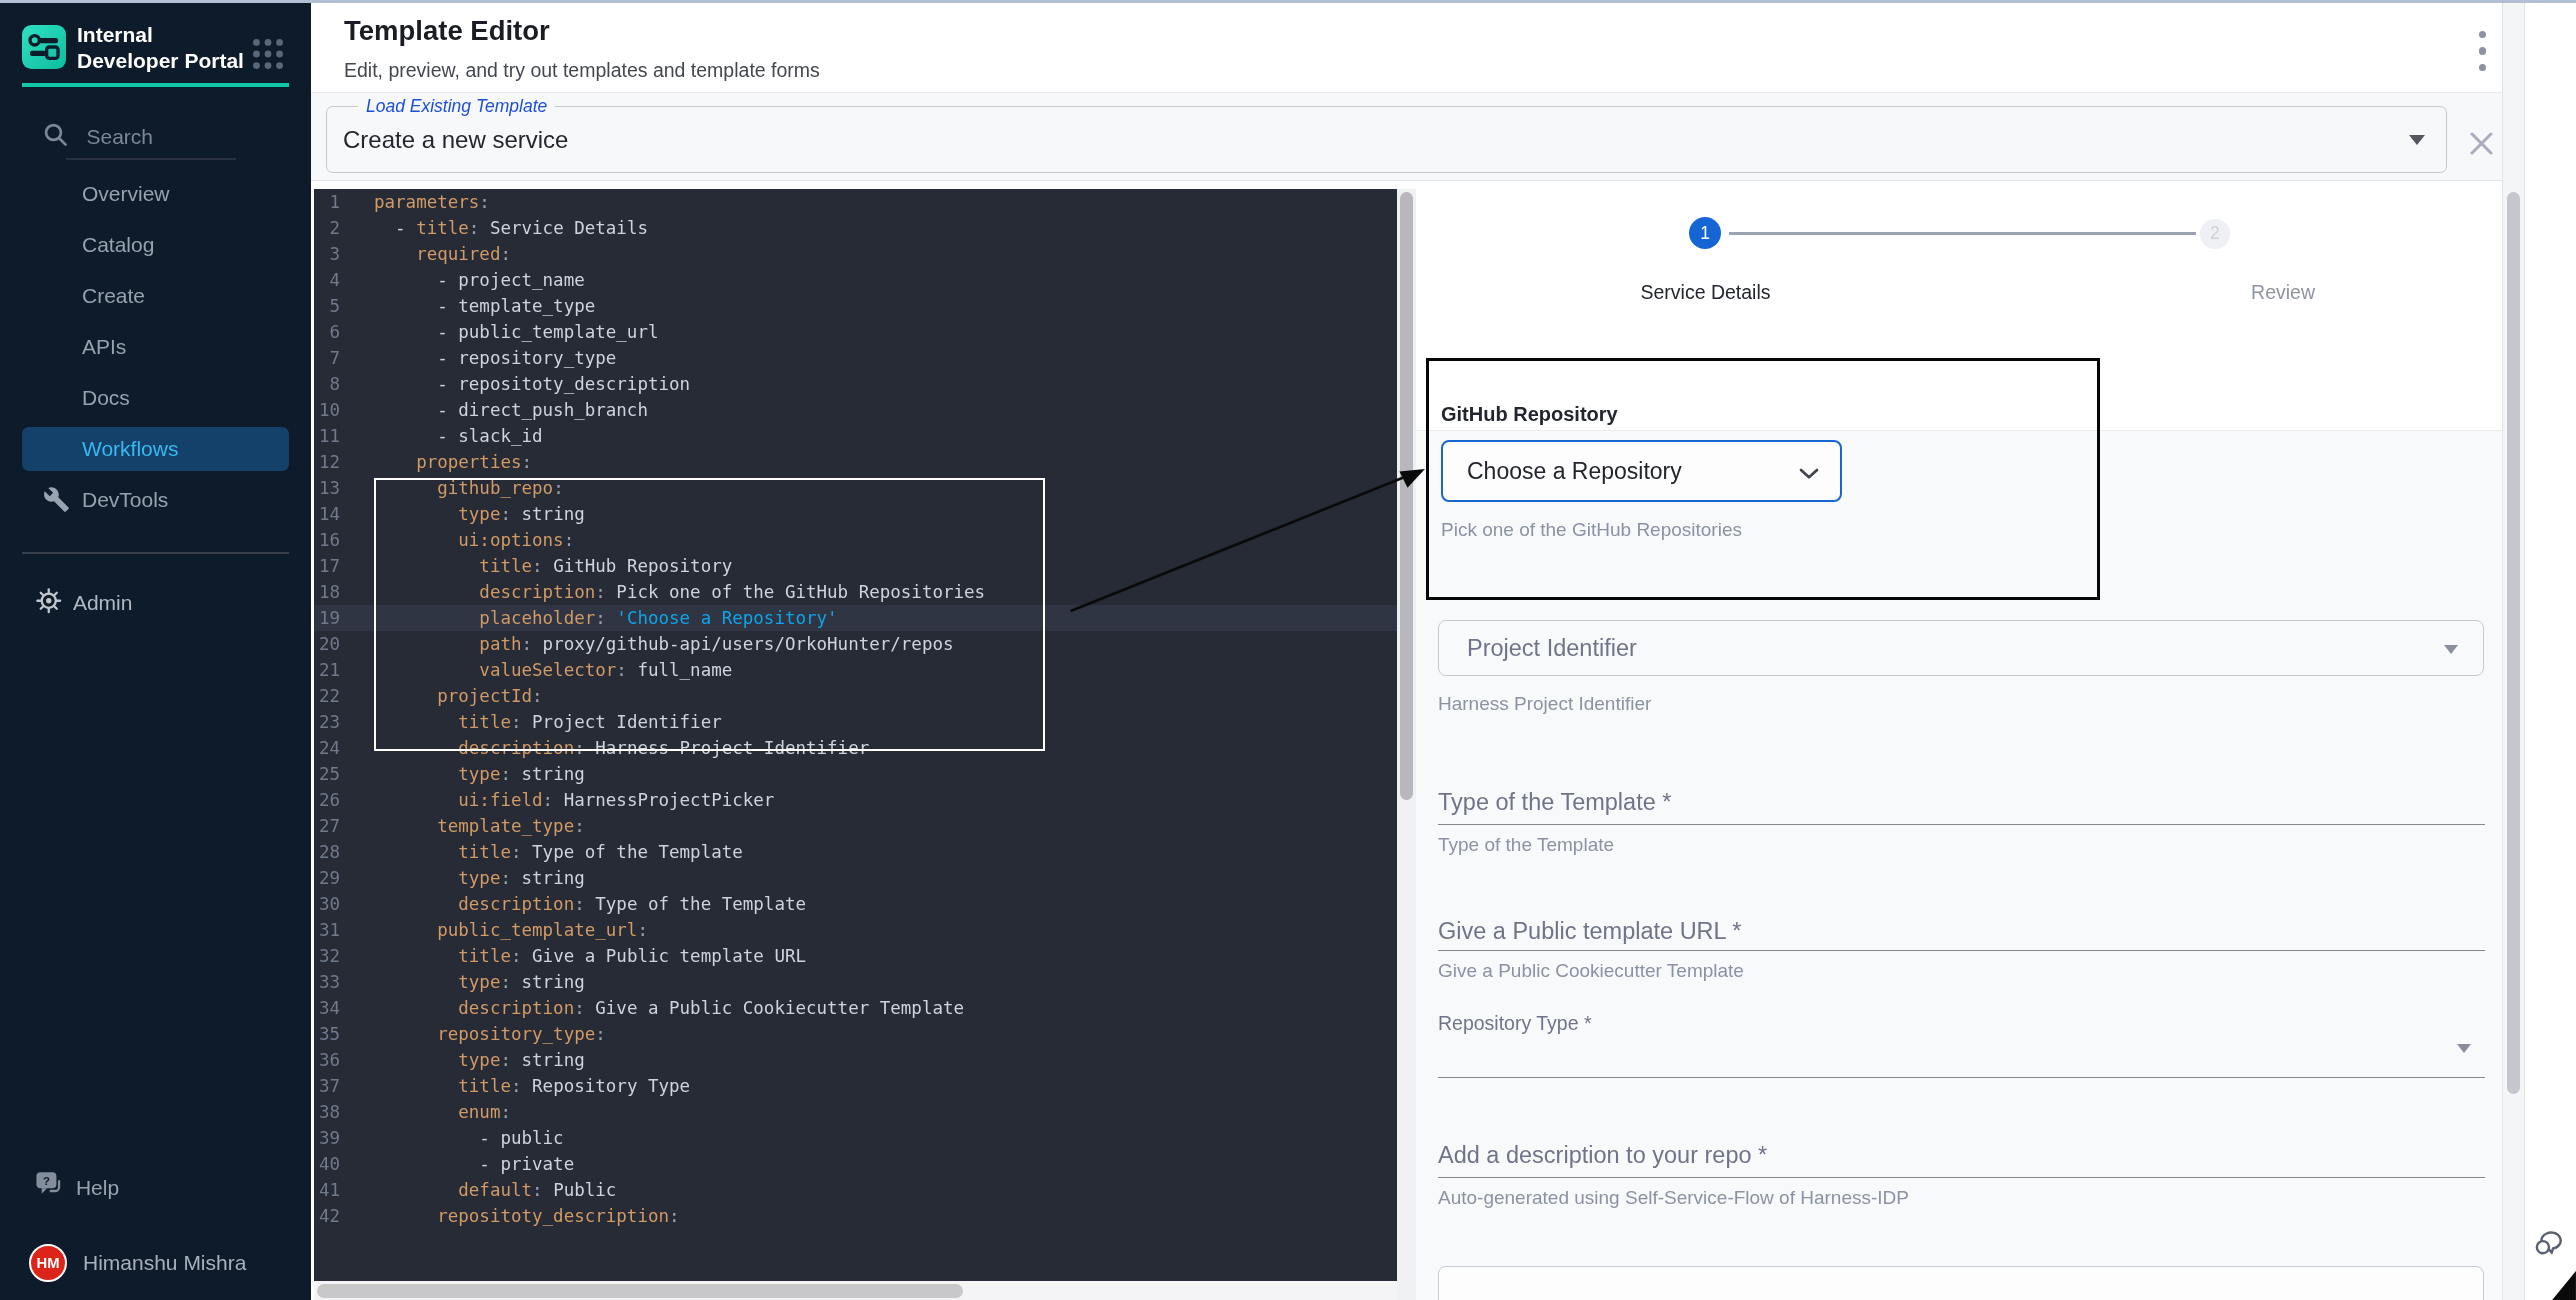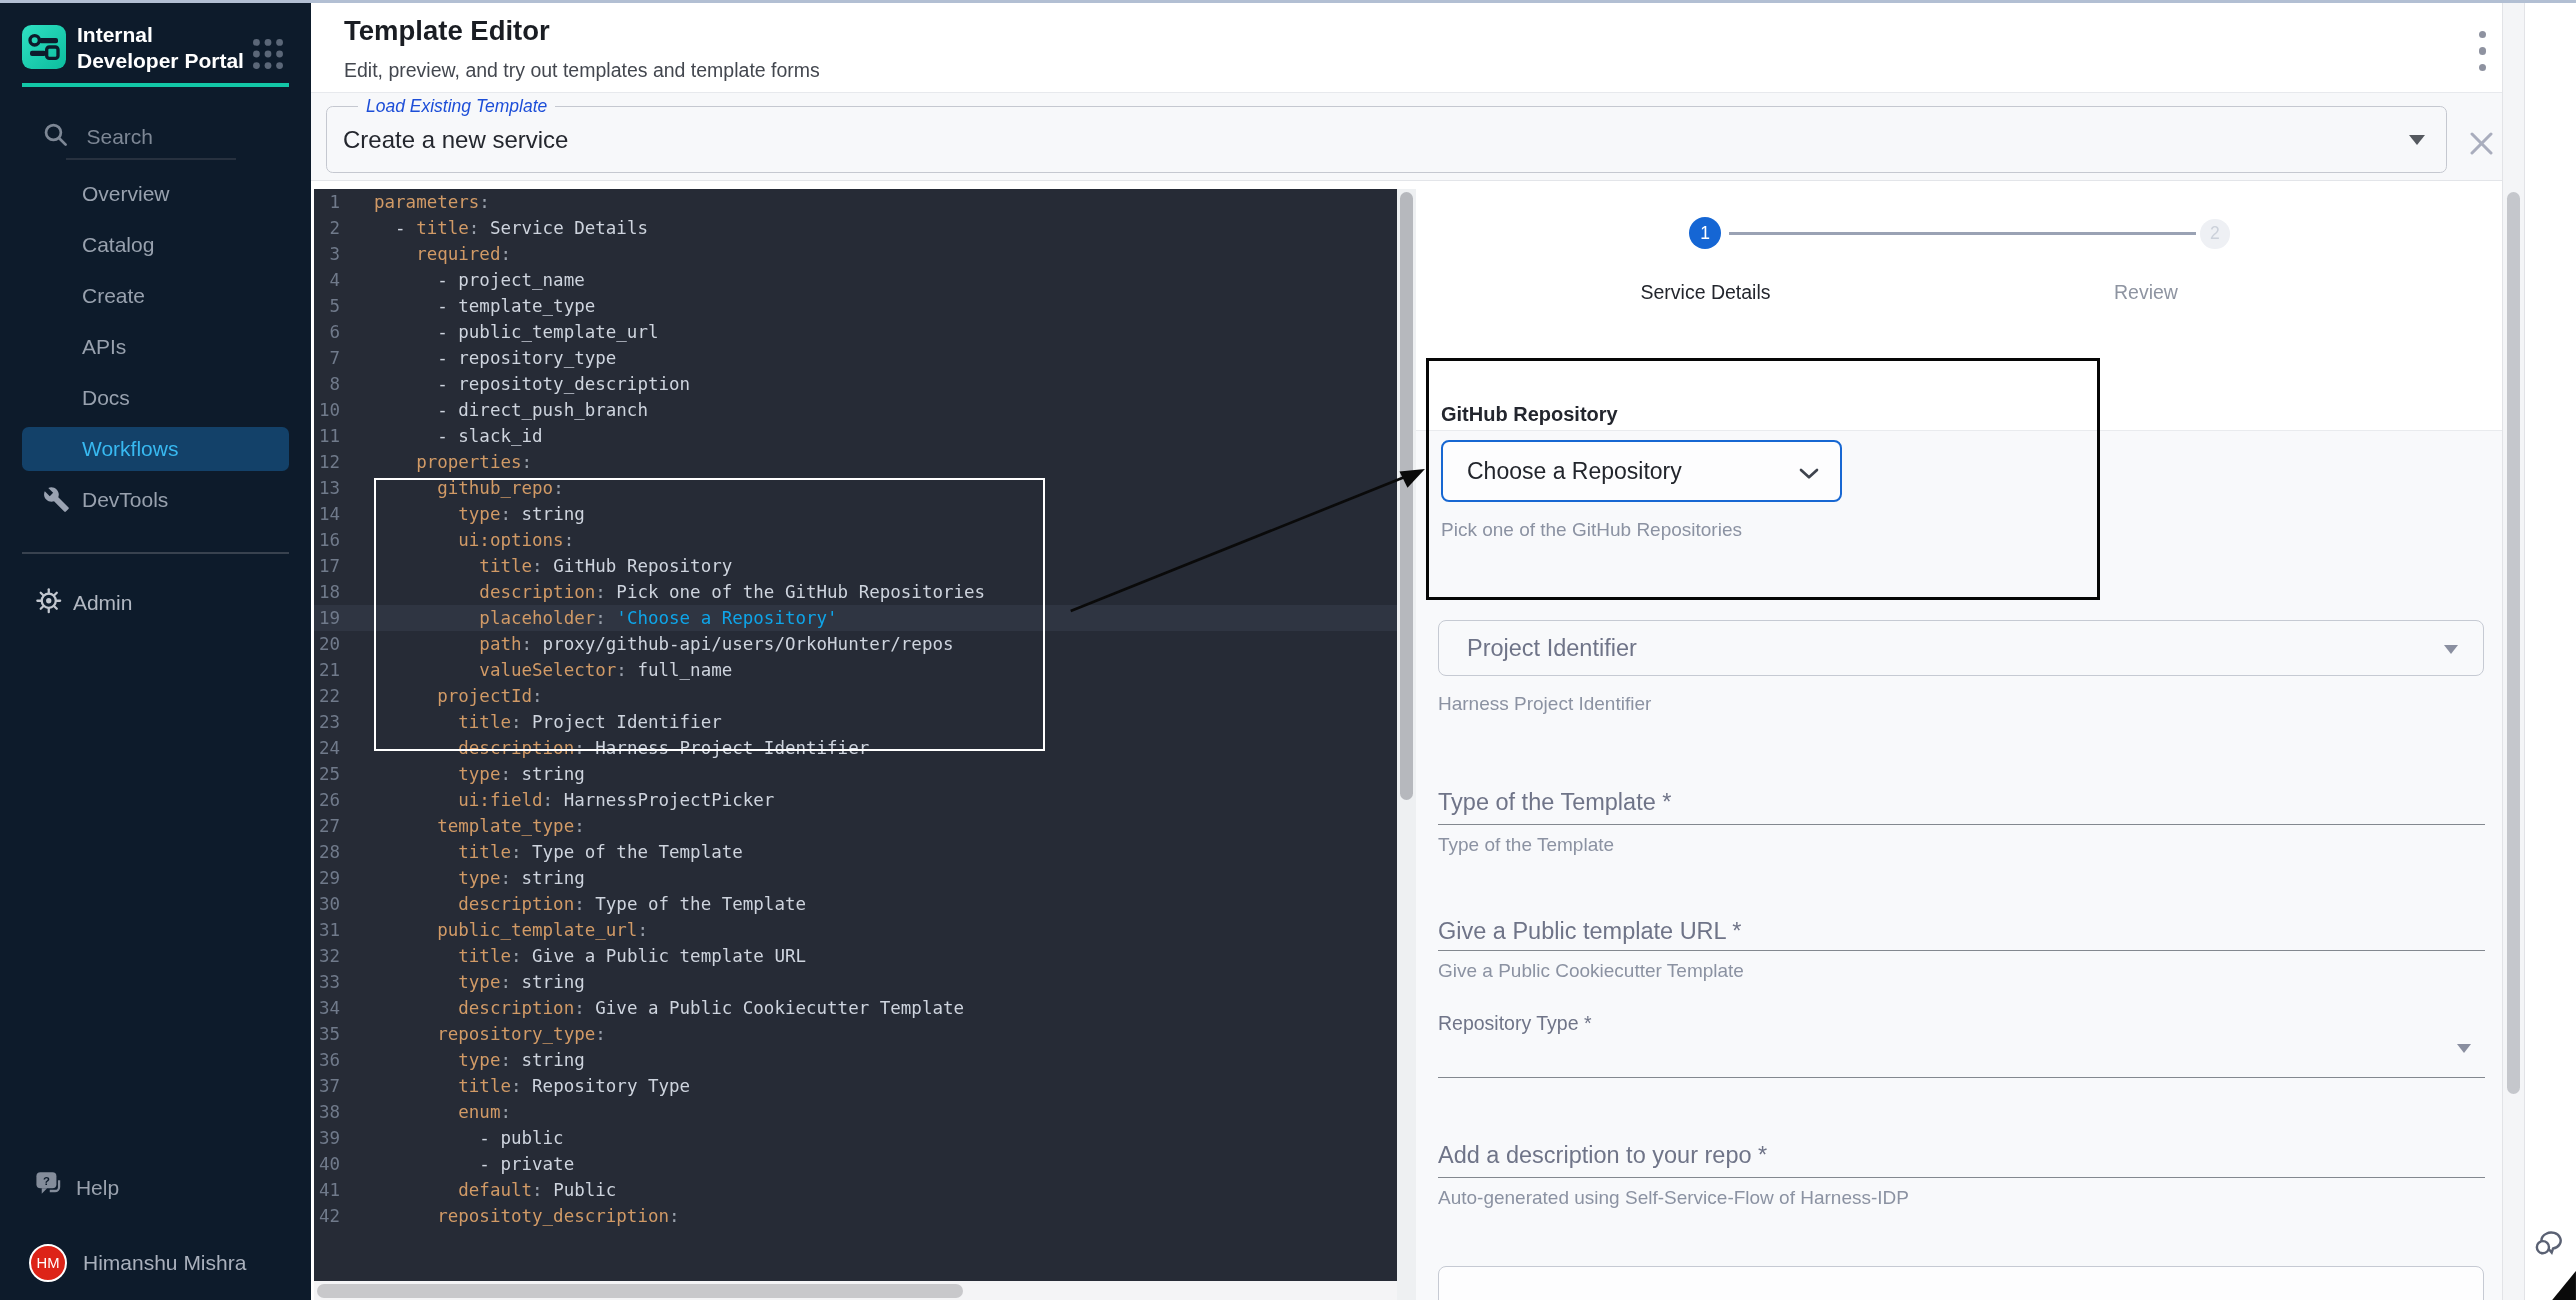--- a/index.html
+++ b/index.html
@@ -32,21 +32,21 @@
   .nav-item .nav-ic { position:absolute; left:43px; width:27px; height:27px; }
   #side-divider { left:21.5px; top:549px; width:267px; height:1.3px; background:#38424f; }
   #admin-row { left:0; top:574px; width:311px; height:51px; display:flex; align-items:center; color:#b2b8c2; font-size:21px; }
   #admin-row .gear { margin-left:34px; }
   #admin-row .lbl { margin-left:9.4px; }
   #help-row { left:0; top:1159px; width:311px; height:51px; display:flex; align-items:center; color:#9aa2ae; font-size:21px; }
   #help-row .ic { margin-left:35px; }
   #help-row .lbl { margin-left:11.4px; }
   #user-row { left:0; top:1234px; width:311px; height:51px; display:flex; align-items:center; }
   #avatar { margin-left:29px; width:38px; height:38px; border-radius:50%; background:#dd2418;
-            border:2px solid #fff; color:#fff; font-size:14.8px; font-weight:400;
+            border:2px solid #fff; color:#fff; font-size:14.8px; font-weight:700;
             display:flex; align-items:center; justify-content:center; }
   #user-name { margin-left:16px; color:#a9b0bc; font-size:21px; }
 
   
   #page-title { left:344px; top:14.8px; font-size:27.5px; font-weight:700; color:#1a1d23; }
   #page-subtitle { left:344px; top:59px; font-size:19.5px; color:#43474f; }
   #kebab { left:2475px; top:31px; width:14.8px; height:40px; display:flex; flex-direction:column;
            justify-content:space-between; align-items:center; }
   #kebab i { width:7.4px; height:7.4px; border-radius:50%; background:#8e92a0; }
 
@@ -83,21 +83,21 @@
   #editor-hthumb { left:317px; top:1284px; width:646px; height:14px; background:#c8c8cb; border-radius:7.4px; }
 
   
   #panel-gray { left:1416px; top:430px; width:1086px; height:871px; background:#f8f9fb;
                 border-top:1.3px solid #e9ebee; }
   .step-circle { border-radius:50%; display:flex; align-items:center; justify-content:center; }
   #step1 { left:1689px; top:217px; width:32px; height:32px; background:#1566d4; color:#fff; font-size:17.5px; }
   #step2 { left:2200px; top:219px; width:29.5px; height:29.5px; background:#eef0f4; color:#ccd1da; font-size:17.5px; }
   #step-line { left:1729px; top:232px; width:467px; height:2.7px; background:#9aa2b4; }
   #step1-label { left:1605px; top:281px; width:201px; text-align:center; font-size:19.5px; color:#23262d; font-weight:500; }
-  #step2-label { left:2114px; top:281px; width:201px; text-align:left; font-size:19.5px; color:#8e94a1; }
+  #step2-label { left:2114px; top:281px; width:201px; text-align:right; font-size:19.5px; color:#8e94a1; }
 
   #form-annotation-box { left:1426px; top:358px; width:674px; height:242px; border:3.4px solid #060606; }
   #gh-label { left:1441px; top:403px; font-size:20px; font-weight:700; color:#23262e; }
   #gh-select { left:1441px; top:440px; width:401px; height:62px; background:#fdfdfe;
                border:2px solid #1767d2; border-radius:8px; display:flex; align-items:center; }
   #gh-select .txt { margin-left:24px; font-size:23px; color:#22252c; }
   #gh-select svg { position:absolute; right:21.5px; top:25.5px; }
   #gh-helper { left:1441px; top:519px; font-size:19px; color:#8b92a2; }
 
   .outlined-select { border:1.3px solid #c6cad3; border-radius:8px; display:flex; align-items:center; }

